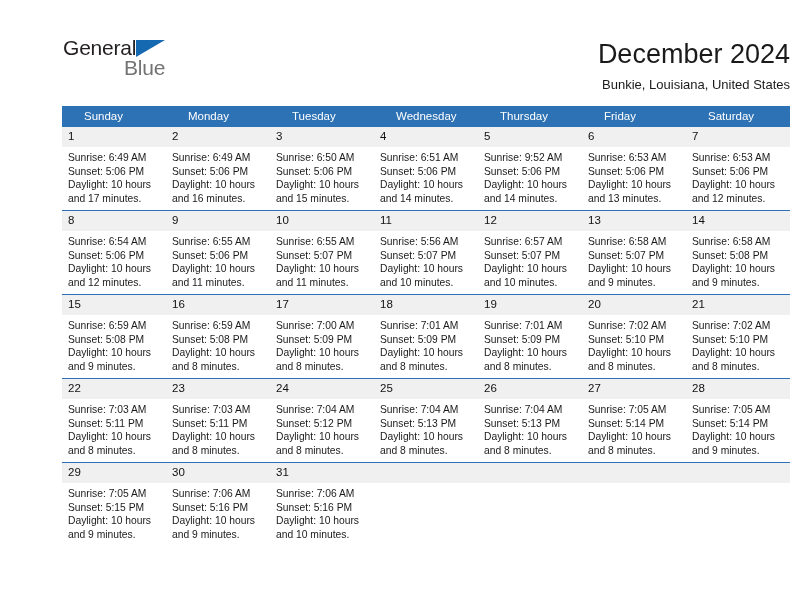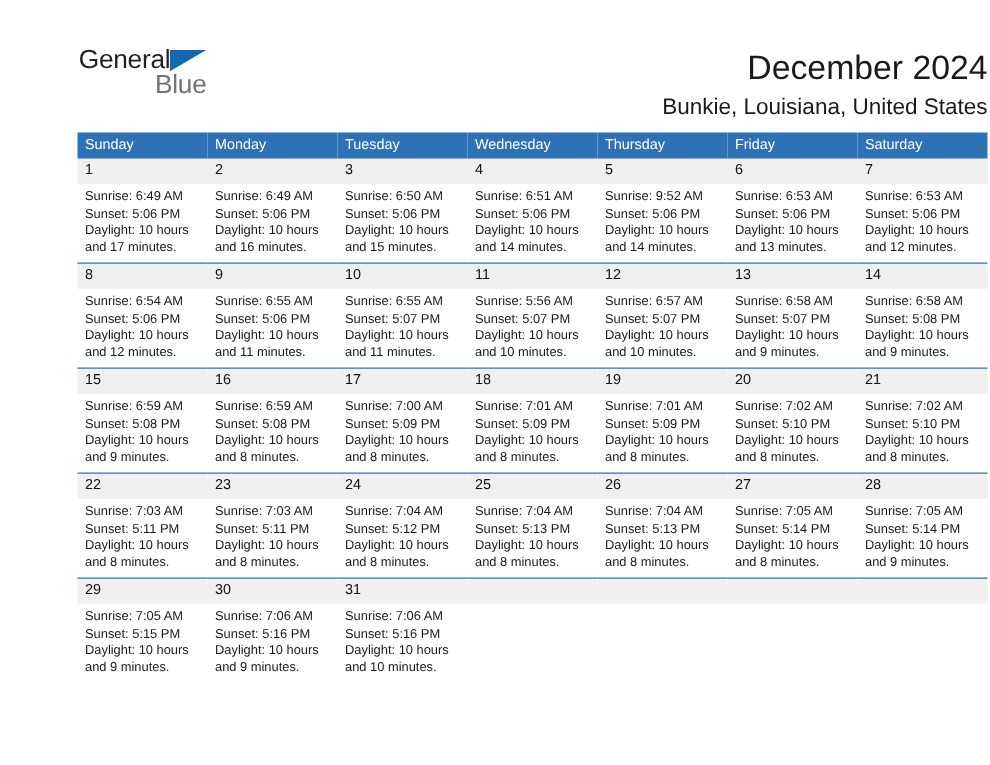--- a/index.html
+++ b/index.html
@@ -73,42 +73,42 @@
   }
   .month-title {
     font-size: 27px;
     font-weight: normal;
     color: #1a1a1a;
     line-height: 32px;
     white-space: nowrap;
   }
   .location {
     margin-top: 7px;
-    font-size: 18px;
+    font-size: 13px;
     color: #1a1a1a;
     line-height: 16px;
     white-space: nowrap;
   }
 
   
   .calendar {
     position: absolute;
     left: 30px;
     top: 106px;
     width: 728px;
     border-collapse: collapse;
     table-layout: fixed;
   }
   .calendar th {
     background: #2d72b5;
     color: #ffffff;
     font-size: 11.5px;
     font-weight: normal;
     text-align: left;
-    padding: 4px 0 5px 6px;
+    padding: 4px 0 5px 22px;
     height: 10px;
     line-height: 12px;
   }
   .calendar td {
     vertical-align: top;
     padding: 0;
     border-top: 1.6px solid #2d72b5;
     height: 83px;
   }
   .calendar tr.week-row:first-child td {

